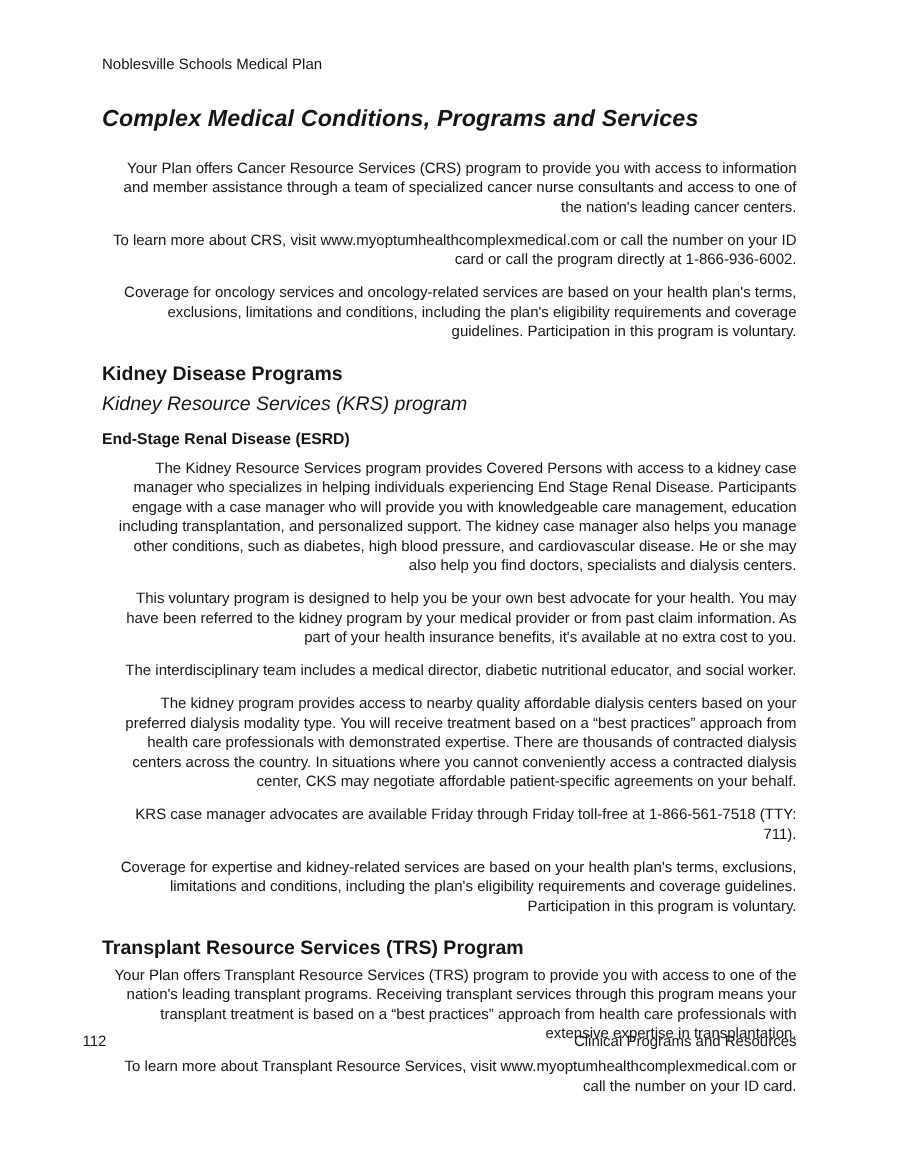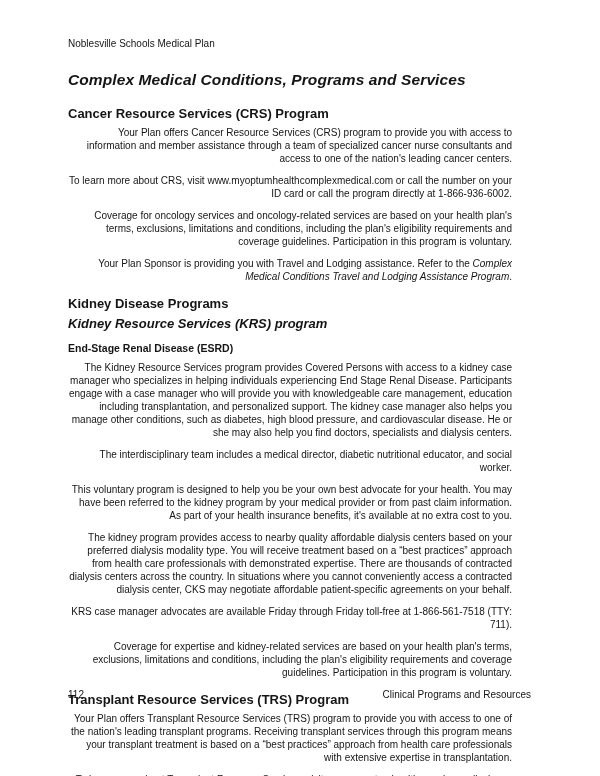--- a/index.html
+++ b/index.html
@@ -8,21 +8,21 @@
     background: #ffffff;
   }
   .page {
     position: relative;
     width: 600px;
     height: 776px;
     background: #ffffff;
     color: #151515;
     font-family: "Liberation Sans", "DejaVu Sans", sans-serif;
     box-sizing: border-box;
-    padding: 38px 88px 0 68px;
+    padding: 38px 69px 0 68px;
     overflow: hidden;
   }
   .running-header {
     font-size: 10px;
     line-height: 12px;
     margin: 0 0 21px 0;
   }
   h1.doc-title {
     font-size: 15.5px;
     line-height: 18px;
@@ -36,80 +36,78 @@
     line-height: 15px;
     font-weight: bold;
     margin: 13px 0 5px 0;
   }
   h2.section-heading.first {
     margin-top: 0;
   }
   h2.section-subheading {
     font-size: 13px;
     line-height: 15px;
-    font-weight: bold;
+    font-weight: normal;
     font-style: italic;
     margin: 3px 0 7px 0;
   }
   h3.sub-subheading {
     font-size: 10.5px;
     line-height: 13px;
     font-weight: bold;
     margin: 11px 0 6px 0;
   }
   p.body-text {
     font-size: 10px;
     line-height: 13px;
     margin: 0 0 9px 0;
     text-align: right;
   }
   p.body-text em {
     font-style: italic;
   }
   .footer {
     position: absolute;
-    left: 68px;
+    left: 55px;
     right: 69px;
     top: 689px;
     display: flex;
     justify-content: space-between;
     font-size: 10px;
     line-height: 12px;
   }
 </style>
 </head>
 <body>
 
 <div class="page">
 
   <div class="running-header">Noblesville Schools Medical Plan</div>
 
   <h1 class="doc-title">Complex Medical Conditions, Programs and Services</h1>
 
-  <h2 class="section-heading first">Cancer Resource Services (CRS) Program</h2>
 
   <p class="body-text">Your Plan offers Cancer Resource Services (CRS) program to provide you with access to information and member assistance through a team of specialized cancer nurse consultants and access to one of the nation's leading cancer centers.</p>
 
   <p class="body-text">To learn more about CRS, visit www.myoptumhealthcomplexmedical.com or call the number on your ID card or call the program directly at 1-866-936-6002.</p>
 
   <p class="body-text">Coverage for oncology services and oncology-related services are based on your health plan's terms, exclusions, limitations and conditions, including the plan's eligibility requirements and coverage guidelines. Participation in this program is voluntary.</p>
 
-  <p class="body-text"><span>Your Plan Sponsor is providing you with Travel and Lodging assistance. Refer to the </span><em>Complex Medical Conditions Travel and Lodging Assistance Program</em><span>.</span></p>
 
   <h2 class="section-heading">Kidney Disease Programs</h2>
 
   <h2 class="section-subheading">Kidney Resource Services (KRS) program</h2>
 
   <h3 class="sub-subheading">End-Stage Renal Disease (ESRD)</h3>
 
   <p class="body-text">The Kidney Resource Services program provides Covered Persons with access to a kidney case manager who specializes in helping individuals experiencing End Stage Renal Disease. Participants engage with a case manager who will provide you with knowledgeable care management, education including transplantation, and personalized support. The kidney case manager also helps you manage other conditions, such as diabetes, high blood pressure, and cardiovascular disease. He or she may also help you find doctors, specialists and dialysis centers.</p>
 
+  <p class="body-text">This voluntary program is designed to help you be your own best advocate for your health. You may have been referred to the kidney program by your medical provider or from past claim information. As part of your health insurance benefits, it's available at no extra cost to you.</p>
+
   <p class="body-text">The interdisciplinary team includes a medical director, diabetic nutritional educator, and social worker.</p>
-
-  <p class="body-text">This voluntary program is designed to help you be your own best advocate for your health. You may have been referred to the kidney program by your medical provider or from past claim information. As part of your health insurance benefits, it's available at no extra cost to you.</p>
 
   <p class="body-text">The kidney program provides access to nearby quality affordable dialysis centers based on your preferred dialysis modality type. You will receive treatment based on a “best practices” approach from health care professionals with demonstrated expertise. There are thousands of contracted dialysis centers across the country. In situations where you cannot conveniently access a contracted dialysis center, CKS may negotiate affordable patient-specific agreements on your behalf.</p>
 
   <p class="body-text">KRS case manager advocates are available Friday through Friday toll-free at 1-866-561-7518 (TTY: 711).</p>
 
   <p class="body-text">Coverage for expertise and kidney-related services are based on your health plan's terms, exclusions, limitations and conditions, including the plan's eligibility requirements and coverage guidelines. Participation in this program is voluntary.</p>
 
   <h2 class="section-heading">Transplant Resource Services (TRS) Program</h2>
 
   <p class="body-text">Your Plan offers Transplant Resource Services (TRS) program to provide you with access to one of the nation's leading transplant programs. Receiving transplant services through this program means your transplant treatment is based on a “best practices” approach from health care professionals with extensive expertise in transplantation.</p>

